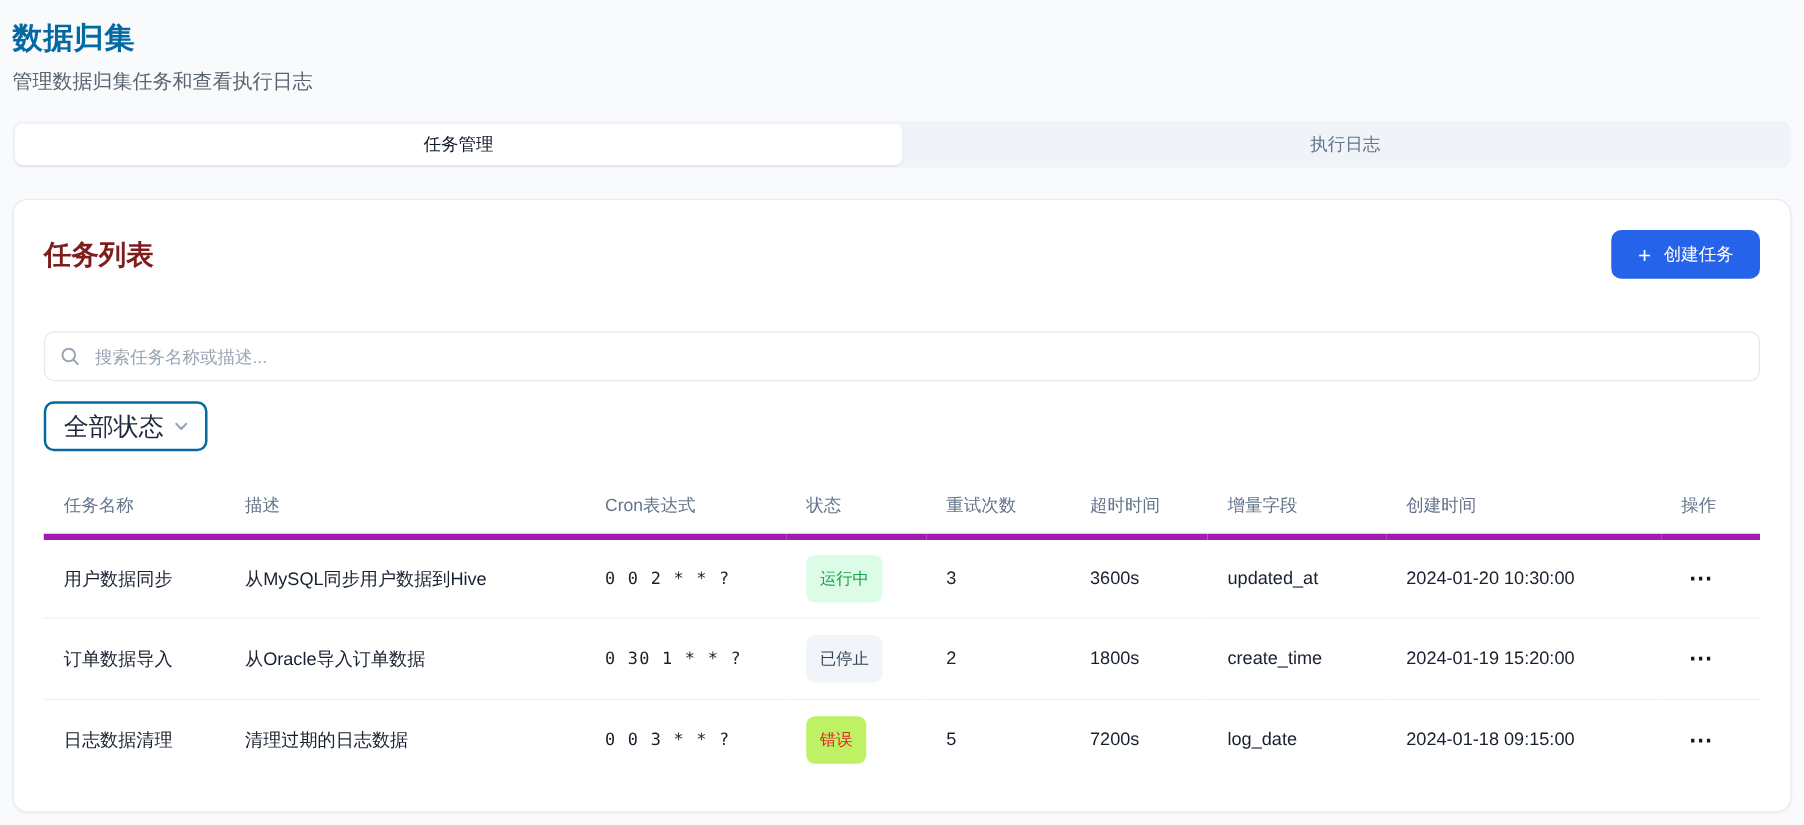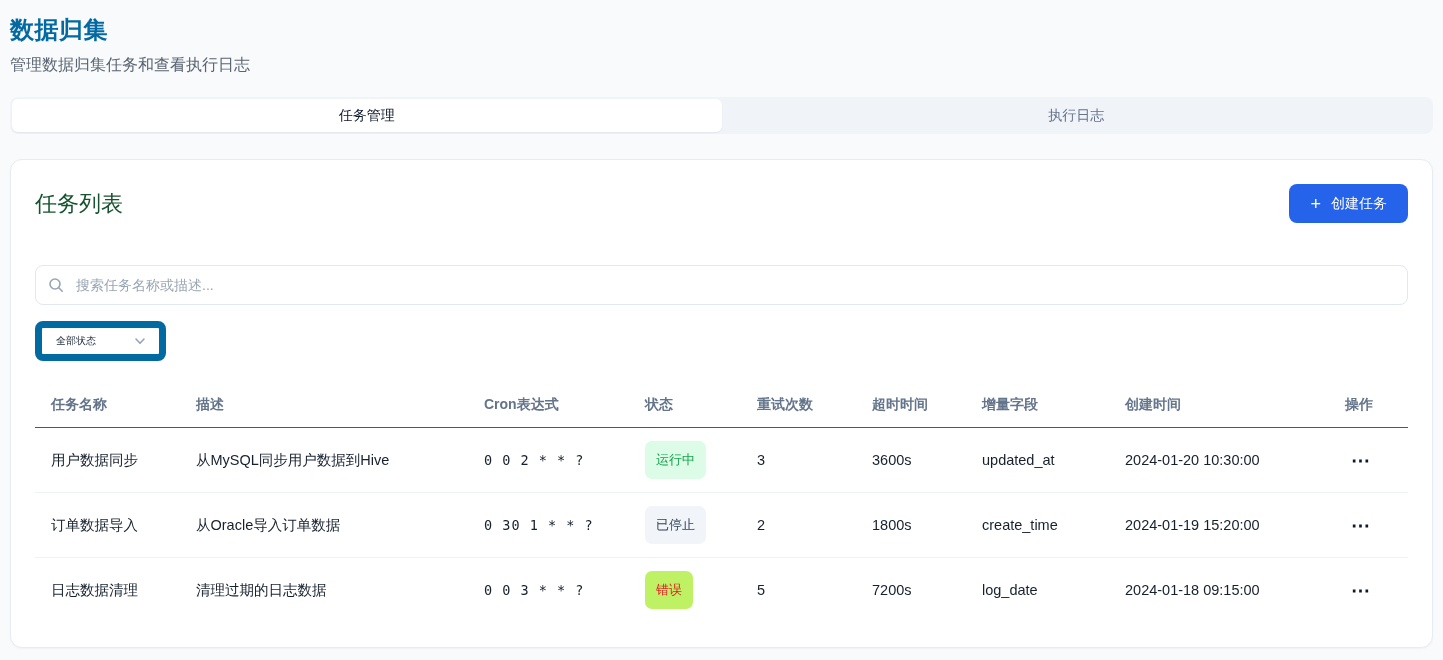--- a/index.html
+++ b/index.html
@@ -39,50 +39,50 @@
   
   .card {
     margin-top: 25px;
     background: #ffffff;
     border: 1px solid #e7ecf2;
     border-radius: 12px;
     padding: 24px;
     box-shadow: 0 1px 2px rgba(15,23,42,.04);
   }
   .card-header { display: flex; align-items: center; justify-content: space-between; }
-  .card-title { font-size: 22px; font-weight: 400; color: #14532d; }
+  .card-title { font-size: 22px; font-weight: 700; color: #7f1d1d; }
   .create-btn {
     display: inline-flex; align-items: center; gap: 10px;
     background: #2563eb; color: #ffffff; border: none; cursor: pointer;
     font-size: 14px; padding: 0 21px; height: 39px; border-radius: 8px;
     font-family: inherit;
   }
   .create-btn .plus { font-size: 18px; font-weight: 400; line-height: 1; }
 
   
   .controls { display: flex; gap: 16px; margin-top: 42px; flex-direction: column; }
   .search-wrap { position: relative; flex: 1; }
   .search-wrap svg { position: absolute; left: 13px; top: 50%; transform: translateY(-50%); }
   .search-input {
     width: 100%; height: 40px; border: 1px solid #e2e8f0; border-radius: 8px;
     padding: 0 12px 0 40px; font-size: 14px; color: #0f172a; outline: none;
     font-family: inherit; background: #ffffff;
   }
   .search-input::placeholder { color: #9aa5b4; }
   .status-select {
-    width: 131px; height: 40px; border: 7px solid #0369a1; border-radius: 8px;
+    width: 131px; height: 40px; border: 2px solid #0369a1; border-radius: 8px;
     background: #ffffff; display: flex; align-items: center; justify-content: space-between;
-    padding: 0 12px 0 14px; font-size: 10px; color: #1e293b; cursor: pointer;
+    padding: 0 12px 0 14px; font-size: 20px; color: #1e293b; cursor: pointer;
   }
 
   
   table { width: 100%; border-collapse: collapse; margin-top: 22px; table-layout: fixed; }
   thead th {
-    text-align: left; font-weight: 700; font-size: 14px; color: #64748b;
-    padding: 13px 10px 13px 16px; border-bottom: 1px solid #a21caf;
+    text-align: left; font-weight: 400; font-size: 14px; color: #64748b;
+    padding: 13px 10px 13px 16px; border-bottom: 5px solid #a21caf;
   }
   tbody td {
     font-size: 14.5px; color: #17202e;
     padding: 0 10px 0 16px; height: 65px;
     border-bottom: 1px solid #eef2f6;
     vertical-align: middle;
   }
   tbody tr:last-child td { border-bottom: none; }
   .col-name  { width: 145px; }
   .col-desc  { width: 288px; }

